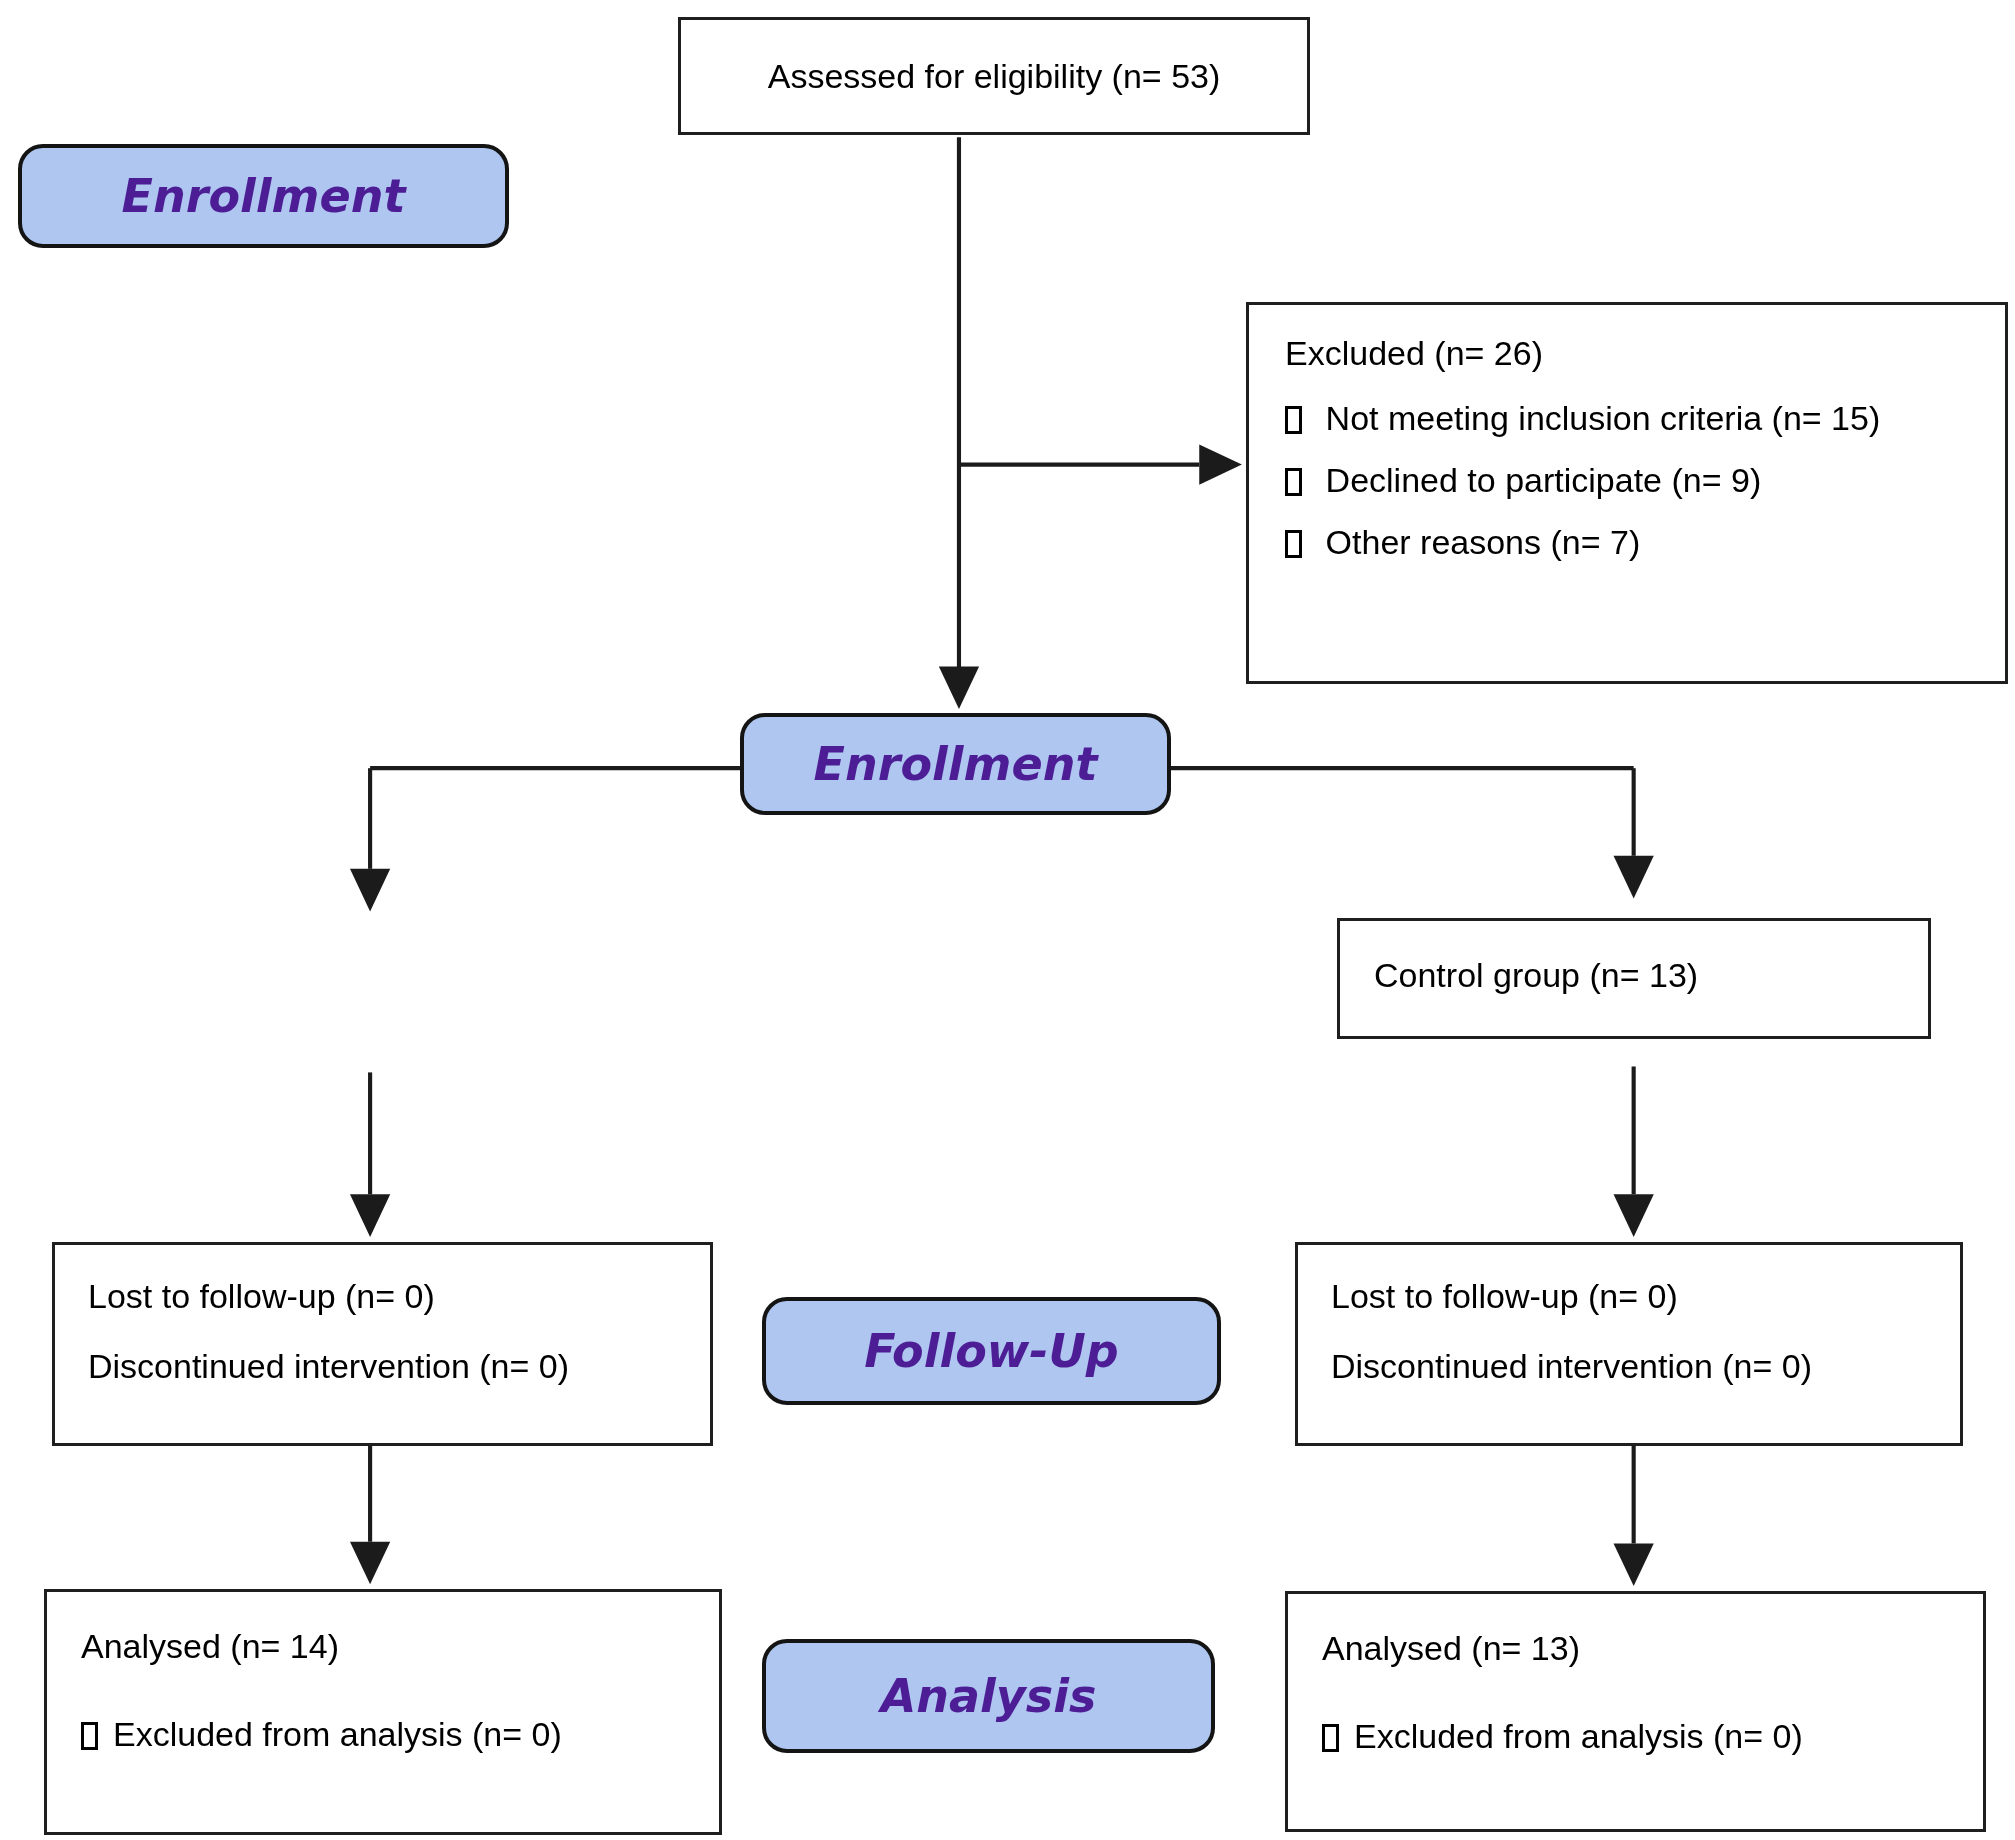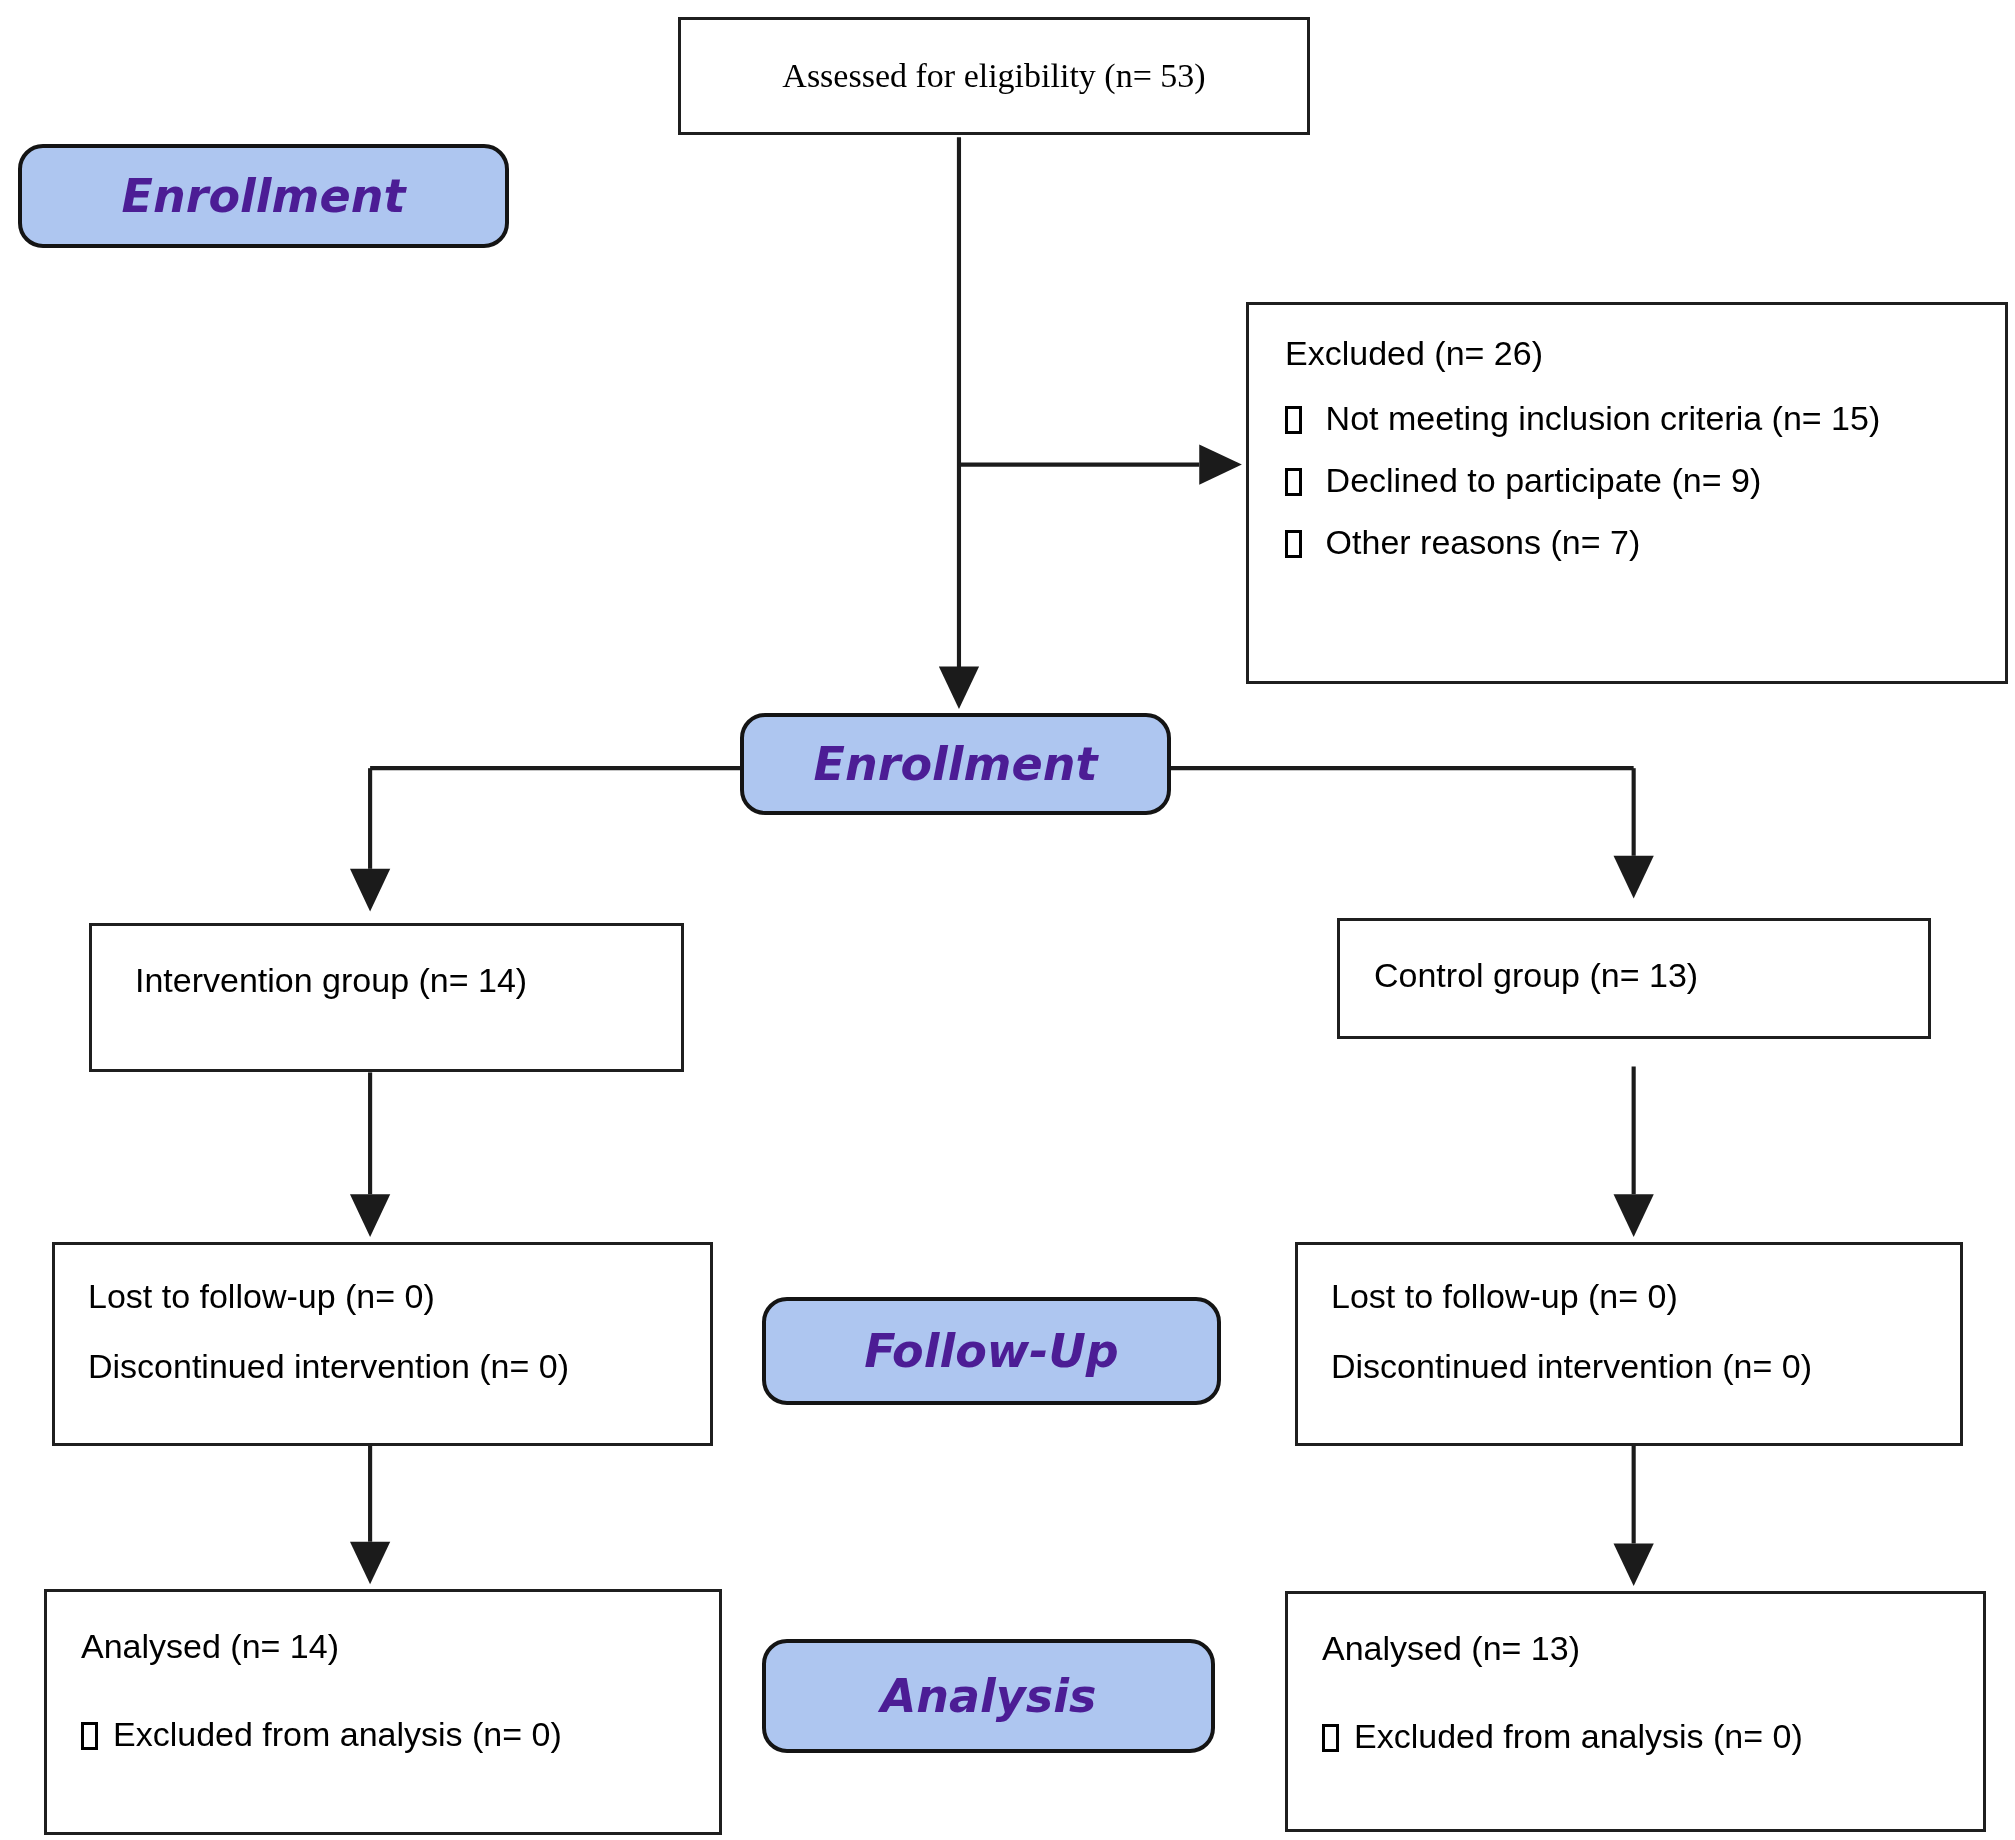--- a/index.html
+++ b/index.html
@@ -45,21 +45,20 @@
     font-weight: bold;
     font-style: italic;
     font-size: 46px;
     color: #4c1d95;
   }
   .center-text {
     display: flex;
     align-items: center;
     justify-content: center;
     text-align: center;
-    font-family: Liberation Serif, serif;
   }
   .tofu {
     display: inline-block;
     box-sizing: border-box;
     width: 16.6px;
     height: 28px;
     border: 3px solid #000000;
     background: #ffffff;
     vertical-align: -3.6px;
   }
@@ -147,23 +146,20 @@
     </div>
     <div class="item">
       <span class="tofu gap-wide"></span><span>Other reasons (n= 7)</span>
     </div>
   </div>
 
   <div class="stage allocation">
     <span>Enrollment</span>
   </div>
 
-  <div class="box intervention">
-    <span>Intervention group (n= 14)</span>
-  </div>
   <div class="box control">
     <span>Control group (n= 13)</span>
   </div>
 
   <div class="box fu-left">
     <div>Lost to follow-up (n= 0)</div>
     <div class="line2">Discontinued intervention (n= 0)</div>
   </div>
   <div class="stage fu-label">
     <span>Follow-Up</span>

